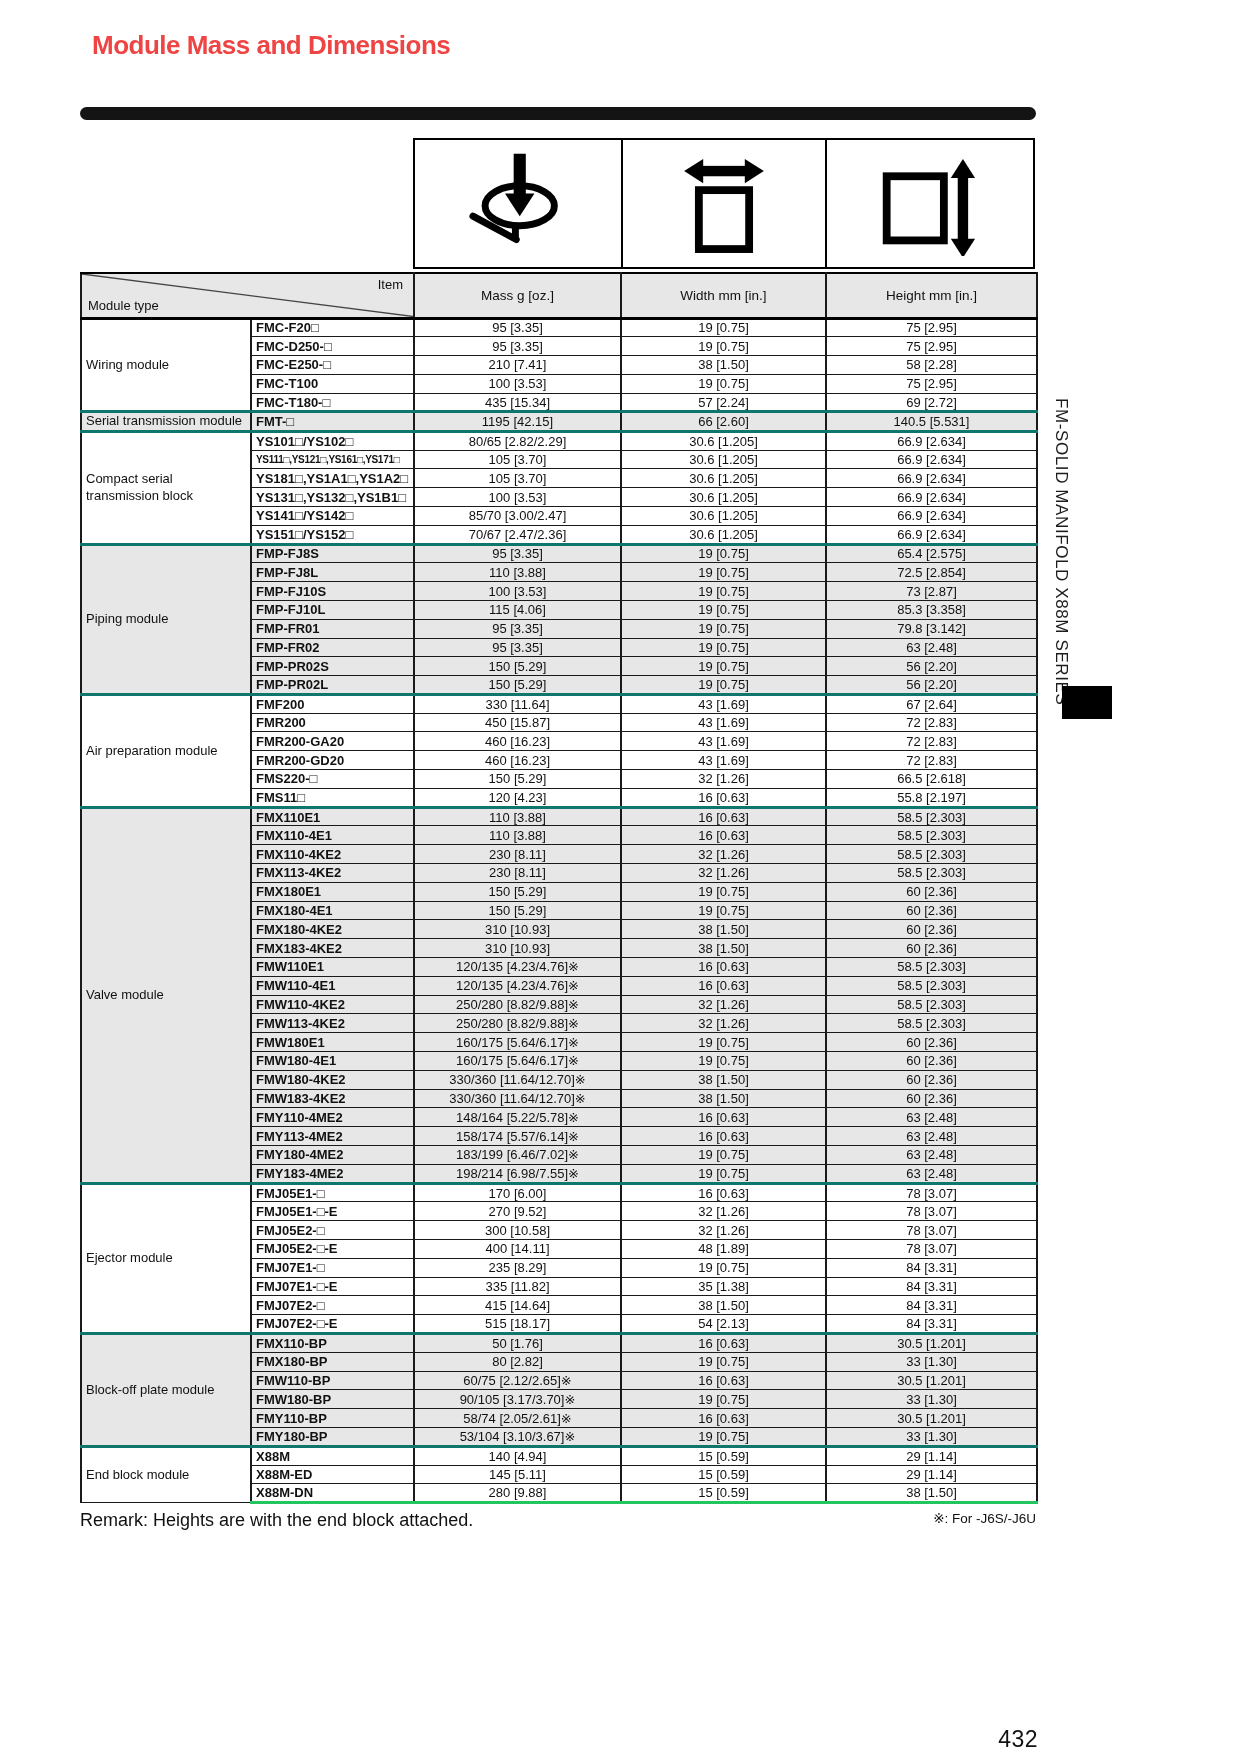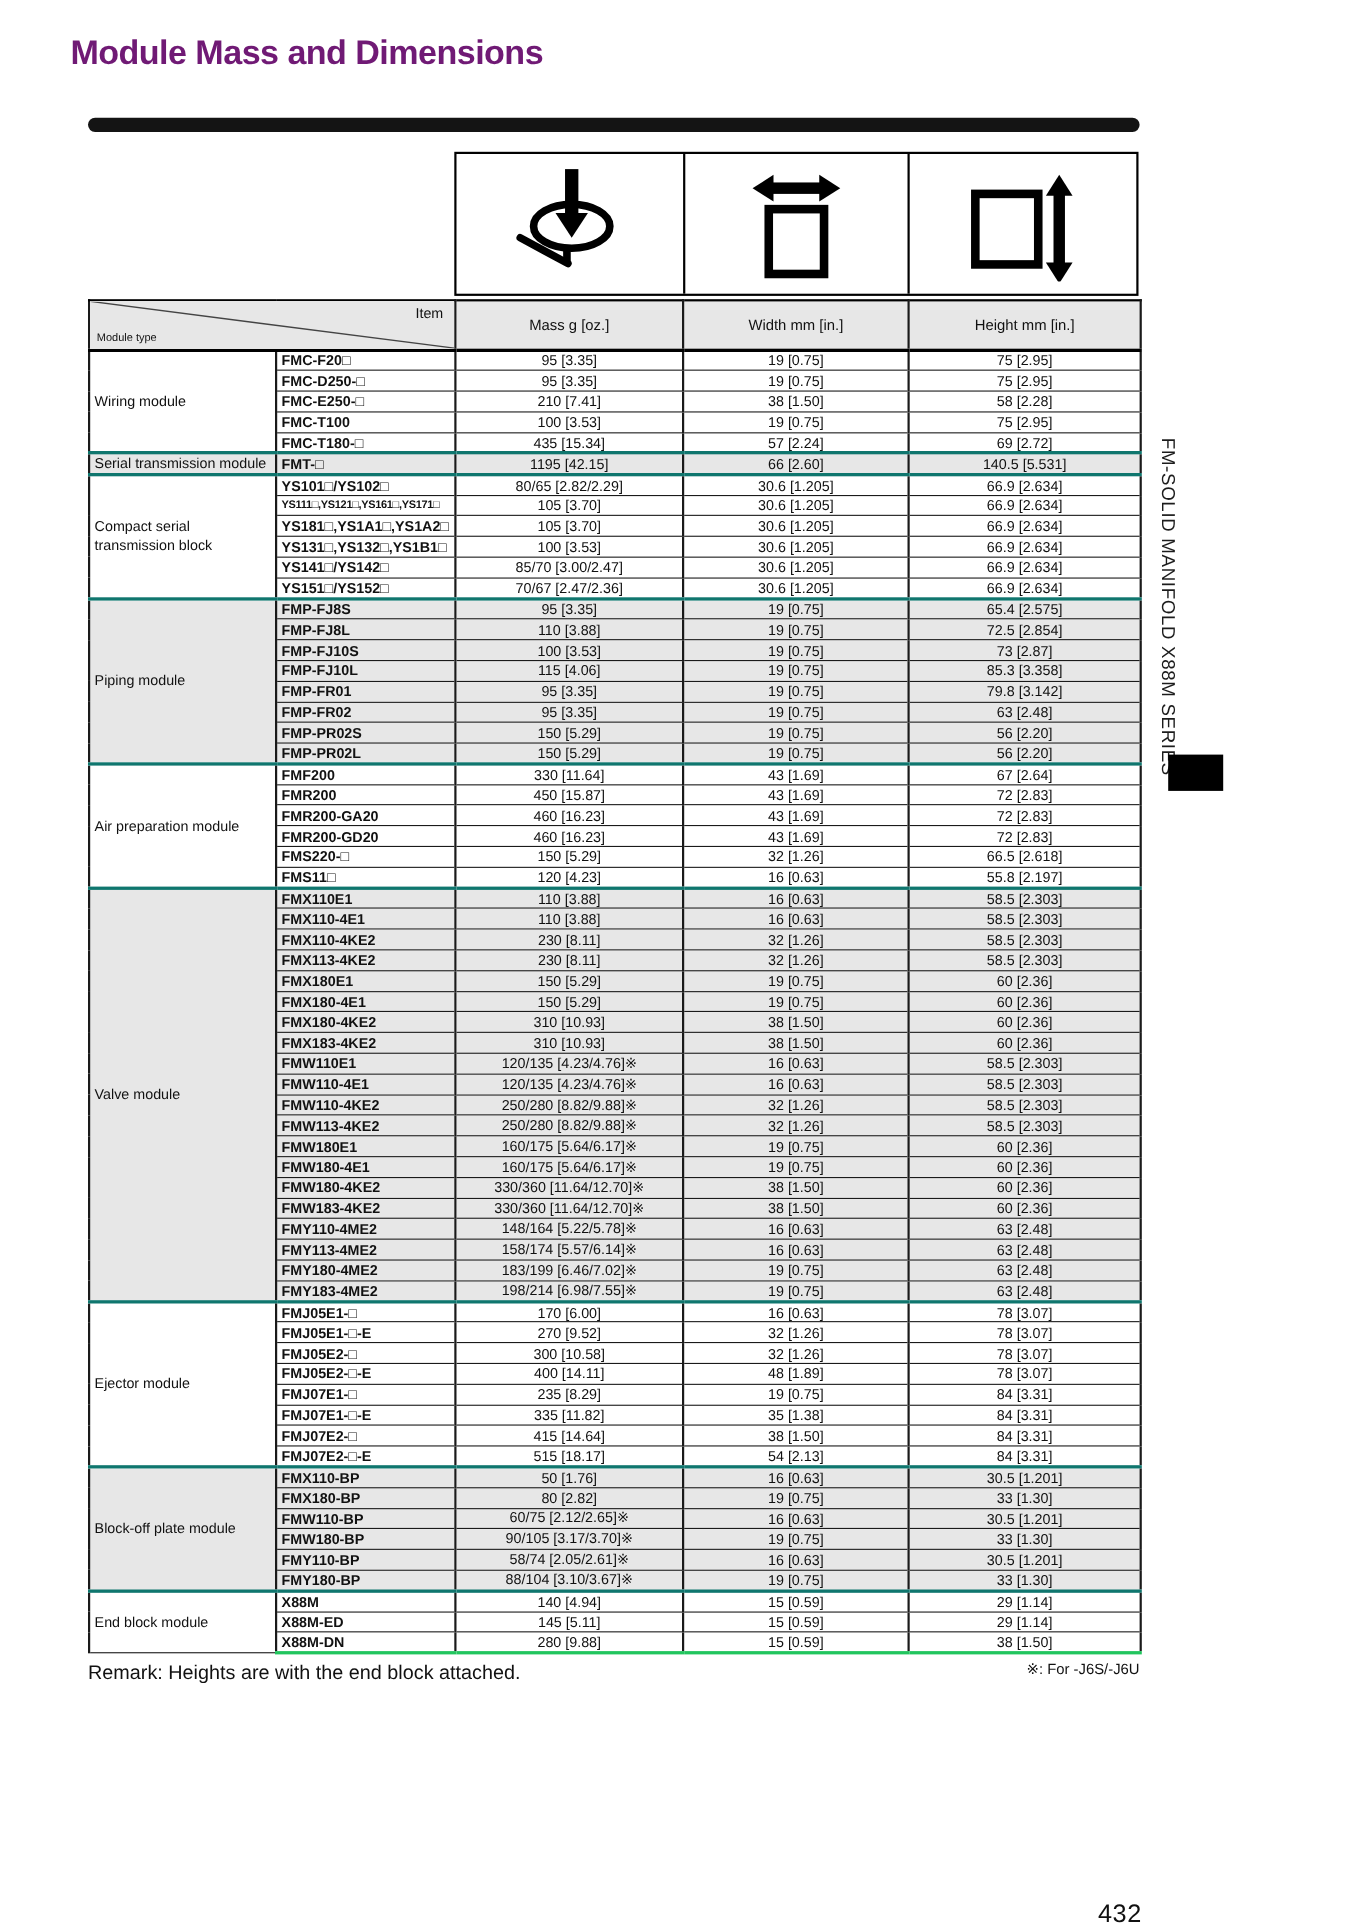--- a/index.html
+++ b/index.html
@@ -3,22 +3,22 @@
 <meta charset="utf-8">
 <style>
   html,body { margin:0; padding:0; }
   body {
     width:1240px; height:1754px; position:relative;
     background:#ffffff; color:#111;
     font-family:"Liberation Sans","DejaVu Sans",sans-serif;
     -webkit-font-smoothing:antialiased;
   }
   .page-title {
-    position:absolute; left:64px; top:30px;
-    font-size:31px; font-weight:bold; letter-spacing:-0.5px; color:#701a75;
+    position:absolute; left:92px; top:30px;
+    font-size:26px; font-weight:bold; letter-spacing:-0.5px; color:#ef4444;
   }
   .rule-bar {
     position:absolute; left:80px; top:107px; width:956px; height:13px;
     background:#141414; border-radius:7px;
   }
   
   .icon-row {
     position:absolute; left:413px; top:138px; width:622px; height:131px;
     display:flex; border:2px solid #000; box-sizing:border-box; background:#fff;
   }
@@ -37,21 +37,21 @@
     border-left-width:2px; border-right-width:2px;
     box-sizing:border-box; overflow:hidden; white-space:nowrap;
   }
   .data-table thead th {
     height:45px; background:#e7e7e7; font-weight:normal; font-size:13.5px;
     border-top:2px solid #000; border-bottom:3px solid #000; text-align:center;
   }
   th.corner { position:relative; padding:12px; }
   .corner-svg { position:absolute; left:0; top:0; width:100%; height:100%; }
   .corner-item { position:absolute; top:3px; right:10px; font-size:13px; }
-  .corner-type { position:absolute; bottom:4px; left:6px; font-size:10px; }
+  .corner-type { position:absolute; bottom:4px; left:6px; font-size:13px; }
 
   .data-table tbody tr { height:18.8px; }
   .data-table tbody td { background:#fff; font-size:13px; padding:0 4px; }
   td.col-type {
     text-align:left; padding:0 6px; font-size:13px; vertical-align:middle;
     white-space:normal; line-height:1.25;
   }
   td.col-item { text-align:left; padding:0 5px; font-weight:bold; }
   td.col-item.small { font-size:10px; letter-spacing:-0.3px; }
   td.num { text-align:center; }
@@ -486,21 +486,21 @@
         <td class="num">33 [1.30]</td>
       </tr>
       <tr class="shaded">
         <td class="col-item">FMY110-BP</td>
         <td class="num">58/74 [2.05/2.61]※</td>
         <td class="num">16 [0.63]</td>
         <td class="num">30.5 [1.201]</td>
       </tr>
       <tr class="shaded">
         <td class="col-item">FMY180-BP</td>
-        <td class="num">88/104 [3.10/3.67]※</td>
+        <td class="num">53/104 [3.10/3.67]※</td>
         <td class="num">19 [0.75]</td>
         <td class="num">33 [1.30]</td>
       </tr>
       <tr class=" gstart">
         <td class="col-type" rowspan="3">End block module</td>
         <td class="col-item">X88M</td>
         <td class="num">140 [4.94]</td>
         <td class="num">15 [0.59]</td>
         <td class="num">29 [1.14]</td>
       </tr>

